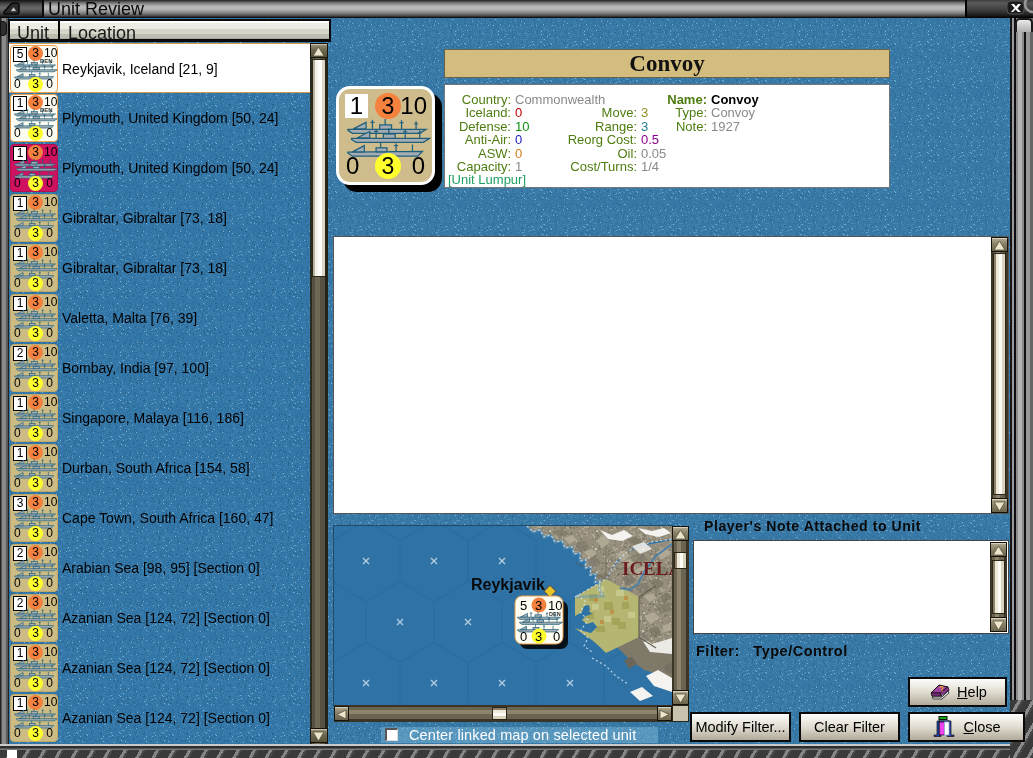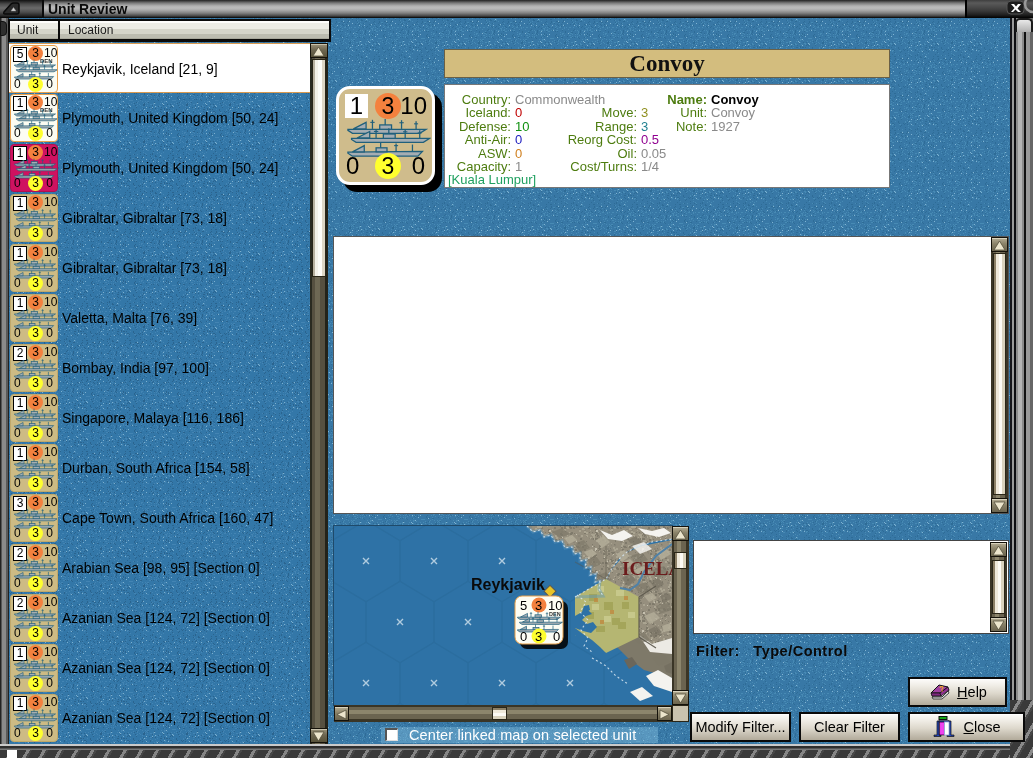--- a/index.html
+++ b/index.html
@@ -5,31 +5,31 @@
   html,body{margin:0;padding:0;}
   body{width:1033px;height:758px;overflow:hidden;font-family:"Liberation Sans",sans-serif;}
   #root{position:absolute;top:0;left:0;width:1033px;height:758px;background:#8f8f8f;overflow:hidden;}
   .abs{position:absolute;}
   #rframe{position:absolute;left:1010px;top:0;width:23px;height:758px;
     background:linear-gradient(90deg,#15151a 0 2px,#9a9a9a 2px 4px,#0c0c10 4px 6px,#8c8c8c 6px 8px,#b4b4b4 8px 12px,#8a8a8a 12px 14px,#111 14px 16px,#999 16px 20px,#666 20px 23px);}
   #tbar{position:absolute;left:0;top:0;width:1010px;height:18px;
     background:linear-gradient(180deg,#222 0,#7a7a7a 3px,#b2b2b2 6px,#bcbcbc 8px,#ababab 10px,#828282 13px,#454545 16px,#000 18px);}
   #tbar-left{position:absolute;left:0;top:0;width:44px;height:18px;background:linear-gradient(180deg,#111 0,#4a4a4a 4px,#6a6a6a 8px,#4f4f4f 12px,#222 16px,#000 18px);border-right:2px solid #0a0a0a;box-sizing:border-box;}
   #tbar-dark{position:absolute;left:965px;top:0;width:68px;height:18px;background:linear-gradient(180deg,#3f3f3f 0,#5a5a5a 3px,#4a4a4a 7px,#383838 11px,#1e1e1e 15px,#000 18px);border-left:2px solid #000;box-sizing:border-box;}
-  #title-txt{position:absolute;left:48px;top:1px;font-size:14px;font-weight:bold;color:#0a0a0a;line-height:16px;}
+  #title-txt{position:absolute;left:48px;top:1px;font-size:18px;font-weight:normal;color:#0a0a0a;line-height:16px;}
   #bbar{position:absolute;left:0;top:744px;width:1010px;height:14px;
     background:linear-gradient(180deg,#cacaca 0 2px,#2e2e2e 2px 4px,#7c7c7c 5px,#6a6a6a 8px,#4a4a4a 11px,#222 14px);}
   #grip{position:absolute;left:0;top:750px;width:1010px;height:8px;
     background:repeating-linear-gradient(120deg,#3a3a3a 0 9px,#858585 9px 12px,#474747 12px 14px);}
   #gripw{position:absolute;left:7px;top:750px;width:10px;height:8px;background:#fff;}
   #blue{position:absolute;left:0;top:18px;width:1010px;height:726px;background:#3878a6;}
   #lframe{position:absolute;left:0;top:18px;width:9px;height:726px;background:linear-gradient(90deg,#222 0 1px,#555 1px 2px,#8a8a8a 2px 6px,#5a5a5a 6px 8px,#222 8px 9px);}
   #lhead{position:absolute;left:8px;top:19px;width:323px;height:23px;box-sizing:border-box;border:2px solid #0a0a0a;border-bottom:3px solid #0a0a0a;background:linear-gradient(180deg,#fdfdfb 0 2px,#ecece5 2px 8px,#d5d5ca 8px 13px,#bcbcb0 13px 17px,#a8a89c 17px 18px);}
   #lhead .sep{position:absolute;left:48px;top:0px;width:2px;height:18px;background:#0a0a0a;}
-  #lhead .t{position:absolute;top:2px;font-size:12px;color:#1a1a1a;}
+  #lhead .t{position:absolute;top:2px;font-size:18px;color:#1a1a1a;}
   #list{position:absolute;left:9px;top:43px;width:301px;height:701px;background:#3377a8;overflow:hidden;}
   .row{position:absolute;left:0;width:301px;height:50px;}
   .row .loc{position:absolute;left:53px;top:0;height:50px;line-height:50px;font-size:14px;color:#000;white-space:nowrap;}
   .ctr{position:absolute;width:48px;height:48px;border-radius:4px;box-sizing:border-box;}
   .ctr .n1{position:absolute;left:2px;top:1px;width:12px;height:13px;background:#fff;border:1px solid #000;font-size:12px;line-height:13px;text-align:center;color:#000;}
   .ctr .n2{position:absolute;left:17px;top:0px;width:15px;height:15px;background:#f4813e;border-radius:50%;font-size:12px;line-height:15px;text-align:center;color:#000;}
   .ctr .n3{position:absolute;left:33px;top:1px;font-size:12px;line-height:13px;color:#000;}
   .ctr .den{position:absolute;left:29px;top:12px;font-size:6px;font-weight:bold;color:#333;letter-spacing:0px;}
   .ctr .b1{position:absolute;left:3px;bottom:1px;font-size:12px;line-height:13px;color:#000;}
   .ctr .b2{position:absolute;left:17px;bottom:0px;width:15px;height:15px;background:#ffff2e;border-radius:50%;font-size:12px;line-height:15px;text-align:center;color:#000;}
@@ -1207,25 +1207,25 @@
 <span class="il" style="top:33.8px;left:110px;width:82px;">Range:</span>
       <span class="iv" style="top:33.8px;left:196px;color:#208090;">3</span>
 <span class="il" style="top:47.2px;left:110px;width:82px;">Reorg Cost:</span>
       <span class="iv" style="top:47.2px;left:196px;color:#900090;">0.5</span>
 <span class="il" style="top:60.6px;left:110px;width:82px;">Oil:</span>
       <span class="iv" style="top:60.6px;left:196px;color:#8a8a8a;">0.05</span>
 <span class="il" style="top:74.0px;left:110px;width:82px;">Cost/Turns:</span>
       <span class="iv" style="top:74.0px;left:196px;color:#8a8a8a;">1/4</span>
 <span class="il" style="top:7px;left:200px;width:62px;font-weight:bold;">Name:</span>
       <span class="iv" style="top:7px;left:266px;font-weight:bold;color:#000;">Convoy</span>
-<span class="il" style="top:20.4px;left:200px;width:62px;">Unit:</span>
+<span class="il" style="top:20.4px;left:200px;width:62px;">Type:</span>
       <span class="iv" style="top:20.4px;left:266px;color:#8a8a8a;">Convoy</span>
 <span class="il" style="top:33.8px;left:200px;width:62px;">Note:</span>
       <span class="iv" style="top:33.8px;left:266px;color:#8a8a8a;">1927</span>
-      <span class="iv" style="top:87.4px;left:3px;color:#1fa060;">[Kuala Lumpur]</span>
+      <span class="iv" style="top:87.4px;left:3px;color:#1fa060;">[Unit Lumpur]</span>
   </div>
   <div id="bigctr">
     <span class="n1">1</span>
       <span class="n2">3</span>
       <span class="n3">10</span>
     <svg width="88" height="40" viewBox="0 0 44 22">
         <use href="#shipA" x="0" y="0"></use>
         <use href="#shipA" x="2" y="5"></use>
         <use href="#shipB" x="0" y="13"></use>
       </svg>
@@ -1694,20 +1694,21 @@
       <div class="sb-btn" style="left:323px;top:1px;width:15px;height:15px;"><svg width="13" height="13" viewBox="0 0 13 13">
           <polygon points="2,2 2,11 11,6.5" fill="#ece5cc" stroke="#55503c" stroke-width="0.8"></polygon>
         </svg></div>
     </div>
   <div id="map-corner"></div>
 
   <div id="cbstrip"></div>
   <div id="cbox"></div>
   <div id="cbtext">Center linked map on selected unit</div>
 
+  <div id="notetitle">Player's Note Attached to Unit</div>
   <div id="notebox"></div>
   <div class="abs" style="left:990px;top:542px;width:17px;height:90px;">
       <div class="sb-track" style="left:0;top:0;width:17px;height:90px;"></div>
       <div class="sb-btn" style="left:0;top:0;"><svg width="15" height="13" viewBox="0 0 15 13">
           <polygon points="7.5,2 13,11 2,11" fill="#ece5cc" stroke="#55503c" stroke-width="0.8"></polygon>
         </svg></div>
       <div class="sb-thumb" style="top:18px;height:54px;"></div>
       <div class="sb-btn" style="left:0;top:75px;"><svg width="15" height="13" viewBox="0 0 15 13">
           <polygon points="2,2 13,2 7.5,11" fill="#ece5cc" stroke="#55503c" stroke-width="0.8"></polygon>
         </svg></div>

